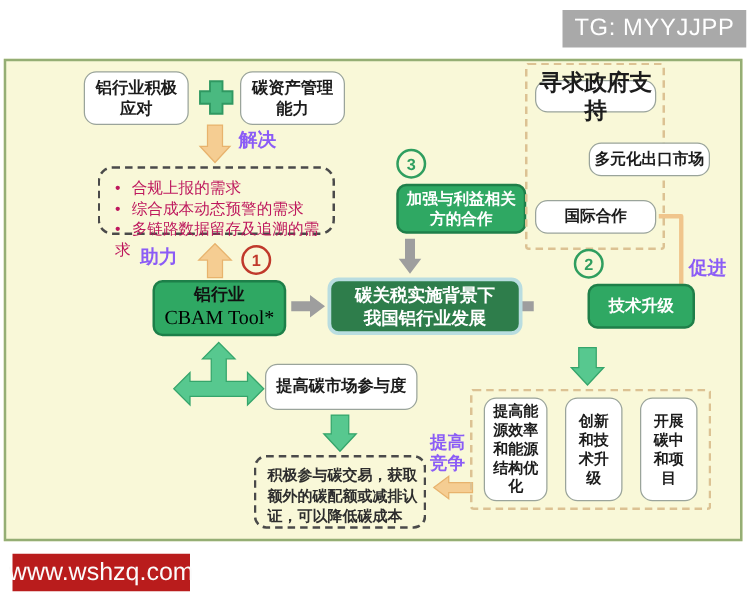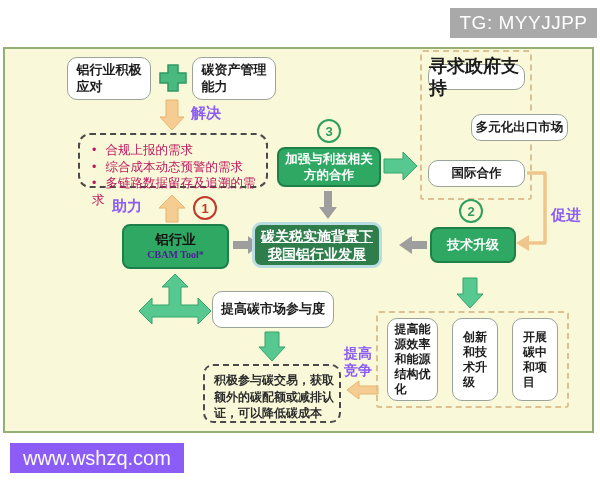--- a/index.html
+++ b/index.html
@@ -13,38 +13,38 @@
   .badge{
     position:absolute;left:450px;top:8px;width:147px;height:30px;
     background:#a9a9a9;color:#ffffff;font-size:19px;letter-spacing:.5px;
     display:flex;align-items:center;justify-content:center;
   }
   .frame{
     position:absolute;left:3px;top:47px;width:587px;height:382px;
     background:#f9f8d8;border:2px solid #95ae74;
   }
   .watermark{
-    position:absolute;left:10px;top:443px;width:174px;height:30px;
-    background:#8b5cf6;color:#fbfbfb;font-size:20px;
+    position:absolute;left:10px;top:443px;width:142px;height:30px;
+    background:#b91c1c;color:#fbfbfb;font-size:20px;
     display:flex;align-items:center;justify-content:center;
   }
 
   .arrows{position:absolute;left:0;top:0;width:600px;height:480px;}
 
   .wbox{
     position:absolute;background:#ffffff;border:1.5px solid #9aa49b;
     border-radius:10px;color:#1c1c1c;font-weight:bold;font-size:13px;
-    display:flex;align-items:center;justify-content:center;text-align:left;
+    display:flex;align-items:center;justify-content:center;text-align:center;
     white-space:pre-line;line-height:1.25;box-sizing:border-box;
   }
   .gbox{
     position:absolute;background:#2fa863;border:2px solid #1f7f49;
     border-radius:8px;color:#ffffff;font-weight:bold;font-size:12.5px;
     display:flex;align-items:center;justify-content:center;text-align:center;
-    white-space:pre-line;line-height:1.3;box-sizing:border-box;
+    white-space:pre-line;line-height:1.3;box-sizing:border-box;margin-left:40px;
   }
   .mainbox{
     position:absolute;background:#2e7d4b;border:3px solid #b9dde0;
     border-radius:9px;color:#ffffff;font-weight:bold;font-size:14px;
     display:flex;align-items:center;justify-content:center;text-align:center;
     white-space:pre-line;line-height:1.3;box-sizing:border-box;
   }
   .dash-gray{
     position:absolute;border:2px dashed #4a4a4a;border-radius:12px;
     box-sizing:border-box;color:#be185d;font-weight:normal;
@@ -64,21 +64,21 @@
   .num-red{border:2px solid #c0392b;color:#c0392b;}
   .num-green{border:2px solid #2f9e5f;color:#2f9e5f;}
 
   .cbam{
     position:absolute;left:122px;top:224px;width:107px;height:45px;
     background:#2fa863;border:2px solid #1d7f49;border-radius:8px;
     display:flex;flex-direction:column;align-items:center;justify-content:center;
     box-sizing:border-box;line-height:1.25;
   }
   .cbam .l1{color:#111;font-weight:bold;font-size:13.5px;}
-  .cbam .l2{color:#4c1d95;font-weight:bold;font-size:10px;font-family:"Liberation Serif","DejaVu Serif",serif;}
+  .cbam .l2{color:#000000;font-weight:normal;font-size:16px;font-family:"Liberation Serif","DejaVu Serif",serif;}
 
   .trade-note{
     position:absolute;left:203px;top:364px;width:138px;height:59px;
     border:2px dashed #4a4a4a;border-radius:10px;box-sizing:border-box;
     color:#2d2d2d;font-weight:bold;font-size:12px;line-height:1.38;
     padding:6px 4px 0 9px;white-space:pre-line;
   }
 </style>
 </head>
 <body>
@@ -132,21 +132,21 @@
   </div>
 
   <div class="lbl" style="left:112px;top:197px;">助力</div>
   <div class="num-circle num-red" style="left:193px;top:196px;">1</div>
 
   <div class="cbam">
     <span class="l1">铝行业</span>
     <span class="l2">CBAM Tool*</span>
   </div>
 
-  <div class="mainbox" style="left:252px;top:222px;width:130px;height:46px;text-decoration:underline;">碳关税实施背景下
+  <div class="mainbox" style="left:262px;top:222px;width:156px;height:46px;">碳关税实施背景下
 我国铝行业发展</div>
 
   <div class="num-circle num-green" style="left:317px;top:119px;">3</div>
   <div class="gbox" style="left:277px;top:147px;width:104px;height:40px;">加强与利益相关
 方的合作</div>
 
   <div class="dash-tan" style="left:420px;top:50px;width:112px;height:150px;"></div>
   <div class="wbox" style="left:428px;top:64px;width:97px;height:26px;font-size:18px;">寻求政府支持</div>
   <div class="wbox" style="left:428px;top:114px;width:97px;height:27px;font-size:12.5px;margin-left:43px;">多元化出口市场</div>
   <div class="wbox" style="left:428px;top:160px;width:97px;height:27px;font-size:12.5px;">国际合作</div>

